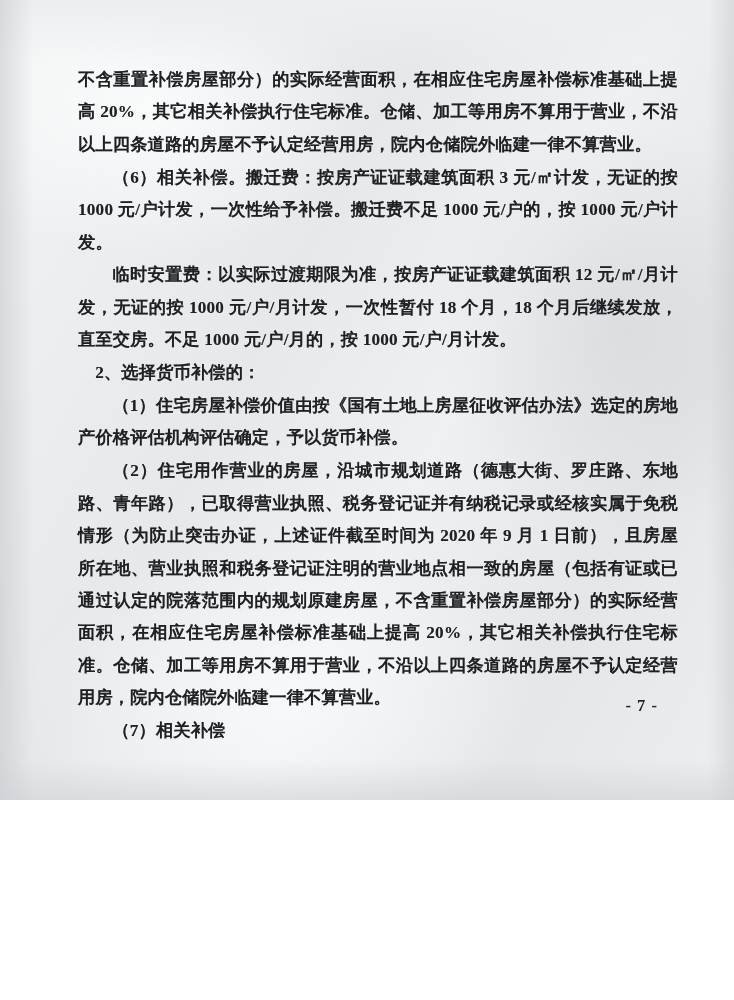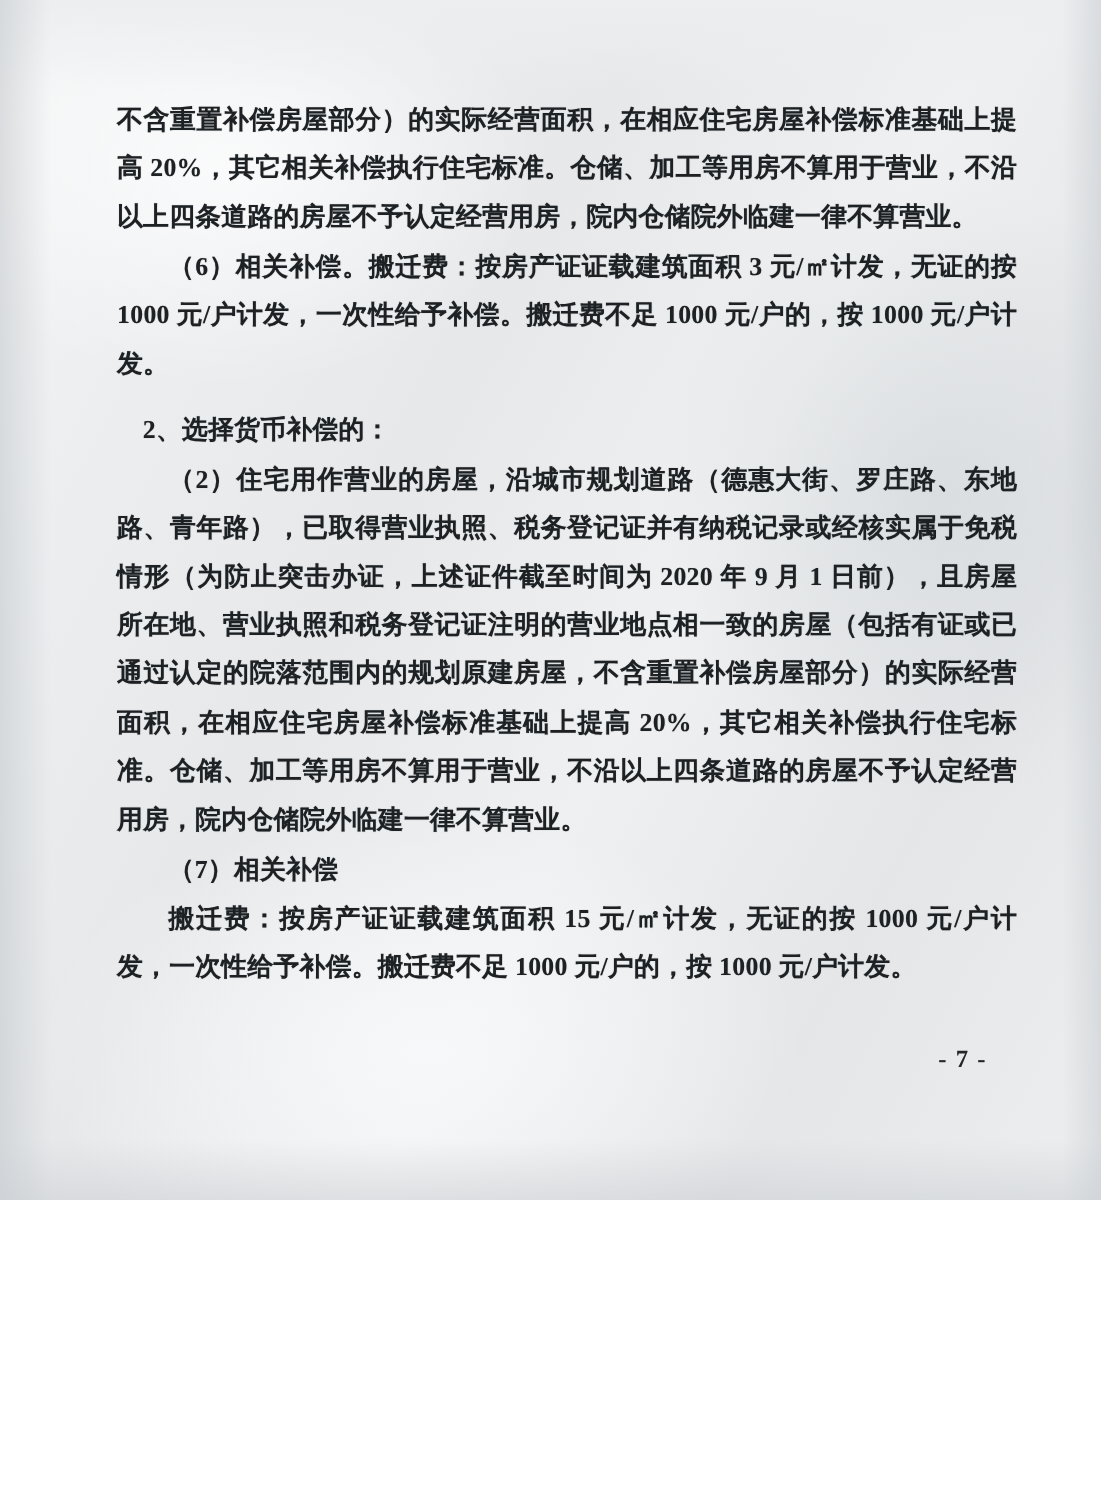--- a/index.html
+++ b/index.html
@@ -54,21 +54,20 @@
     text-align: justify;
     text-justify: inter-ideograph;
     font-weight: 600;
     text-shadow: 0 0 0.6px rgba(40,44,48,0.45);
   }
   p.indent2 {
     text-indent: 2em;
   }
   p.indent1 {
     text-indent: 1em;
-    margin-top: 12px;
   }
   p.noindent {
     text-indent: 0;
   }
   .pagenum {
     position: absolute;
     right: 76px;
     bottom: 84px;
     font-size: 16.5px;
     color: #23272a;
@@ -111,20 +110,21 @@
   <div class="edge-left"></div>
   <div class="edge-right"></div>
   <div class="edge-bottom"></div>
 
   <div class="speck" style="left:160px; top:885px; width:7px; height:3px;"></div>
   <div class="speck" style="left:78px; top:905px; width:4px; height:2px;"></div>
 
   <div class="content">
     <p class="para noindent">不含重置补偿房屋部分）的实际经营面积，在相应住宅房屋补偿标准基础上提高 20%，其它相关补偿执行住宅标准。仓储、加工等用房不算用于营业，不沿以上四条道路的房屋不予认定经营用房，院内仓储院外临建一律不算营业。</p>
     <p class="para indent2">（6）相关补偿。搬迁费：按房产证证载建筑面积 3 元/㎡计发，无证的按 1000 元/户计发，一次性给予补偿。搬迁费不足 1000 元/户的，按 1000 元/户计发。</p>
+    <p class="para indent2">临时安置费：以实际过渡期限为准，按房产证证载建筑面积 12 元/㎡/月计发，无证的按 1000 元/户/月计发，一次性暂付 18 个月，18 个月后继续发放，直至交房。不足 1000 元/户/月的，按 1000 元/户/月计发。</p>
     <p class="para indent1">2、选择货币补偿的：</p>
+    <p class="para indent2">（1）住宅房屋补偿价值由按《国有土地上房屋征收评估办法》选定的房地产价格评估机构评估确定，予以货币补偿。</p>
     <p class="para indent2">（2）住宅用作营业的房屋，沿城市规划道路（德惠大街、罗庄路、东地路、青年路），已取得营业执照、税务登记证并有纳税记录或经核实属于免税情形（为防止突击办证，上述证件截至时间为 2020 年 9 月 1 日前），且房屋所在地、营业执照和税务登记证注明的营业地点相一致的房屋（包括有证或已通过认定的院落范围内的规划原建房屋，不含重置补偿房屋部分）的实际经营面积，在相应住宅房屋补偿标准基础上提高 20%，其它相关补偿执行住宅标准。仓储、加工等用房不算用于营业，不沿以上四条道路的房屋不予认定经营用房，院内仓储院外临建一律不算营业。</p>
     <p class="para indent2">（7）相关补偿</p>
-    <p class="para indent2">搬迁费：按房产证证载建筑面积 15 元/㎡计发，无证的按 1000 元/户计发，一次性给予补偿。搬迁费不足 1000 元/户的，按 1000 元/户计发。</p>
   </div>
 
   <div class="pagenum">- 7 -</div>
 </div>
 
 </body></html>

